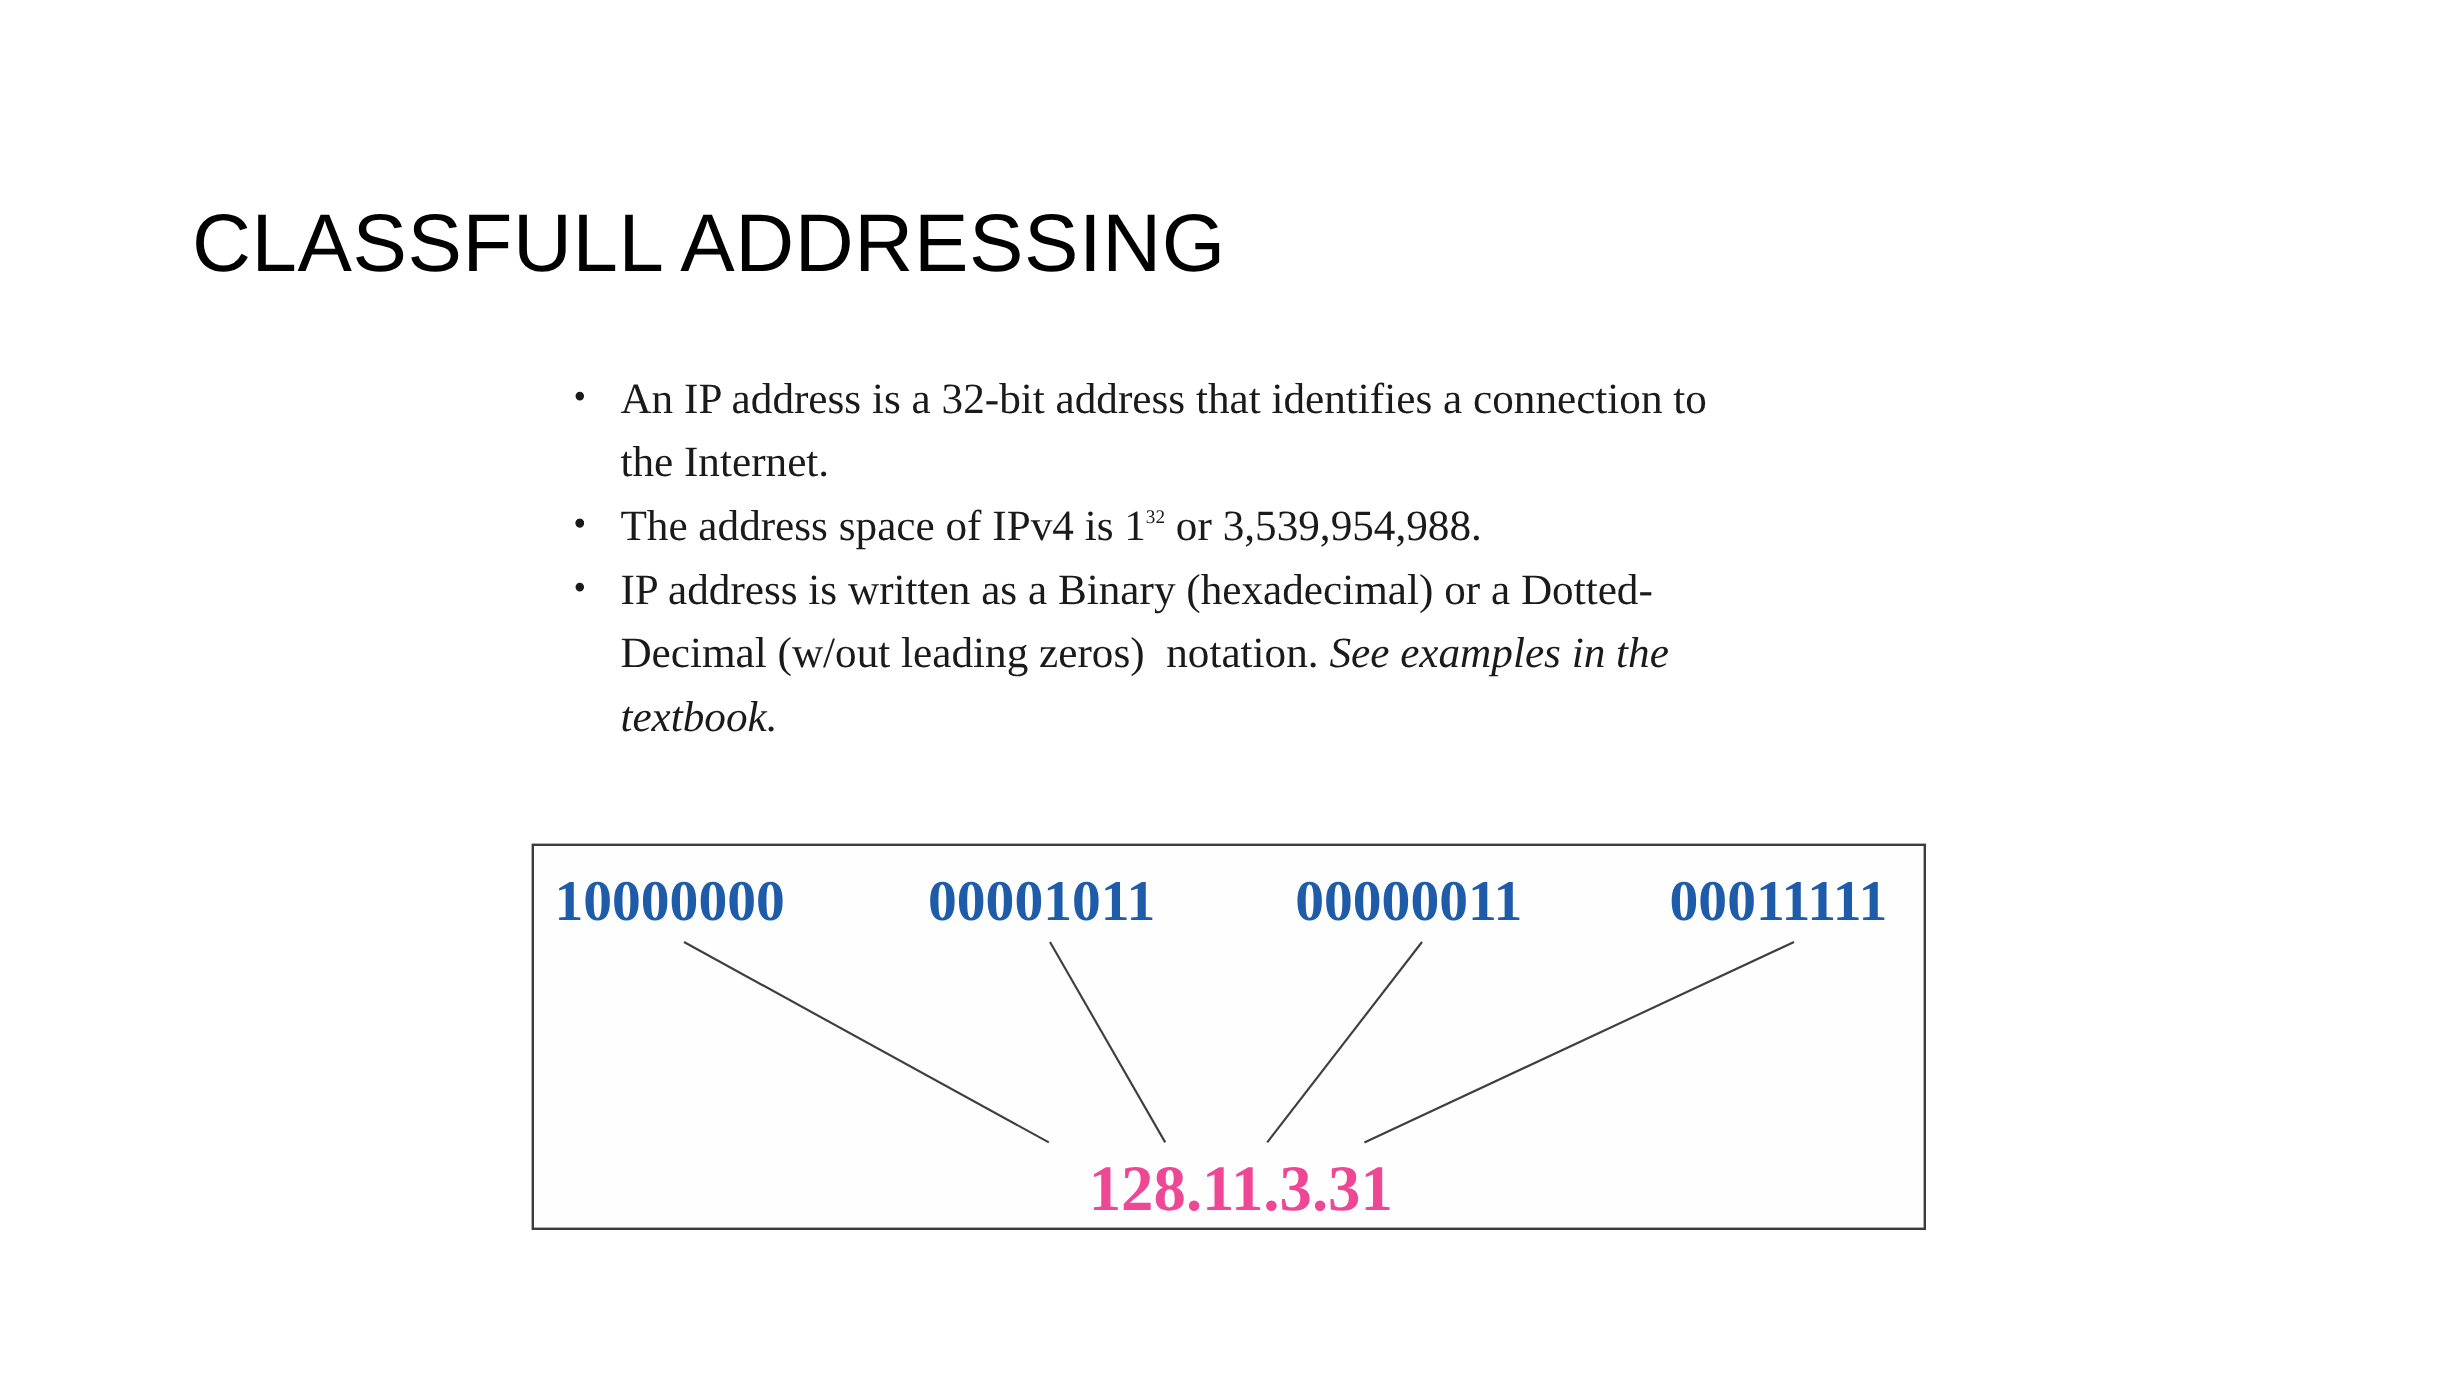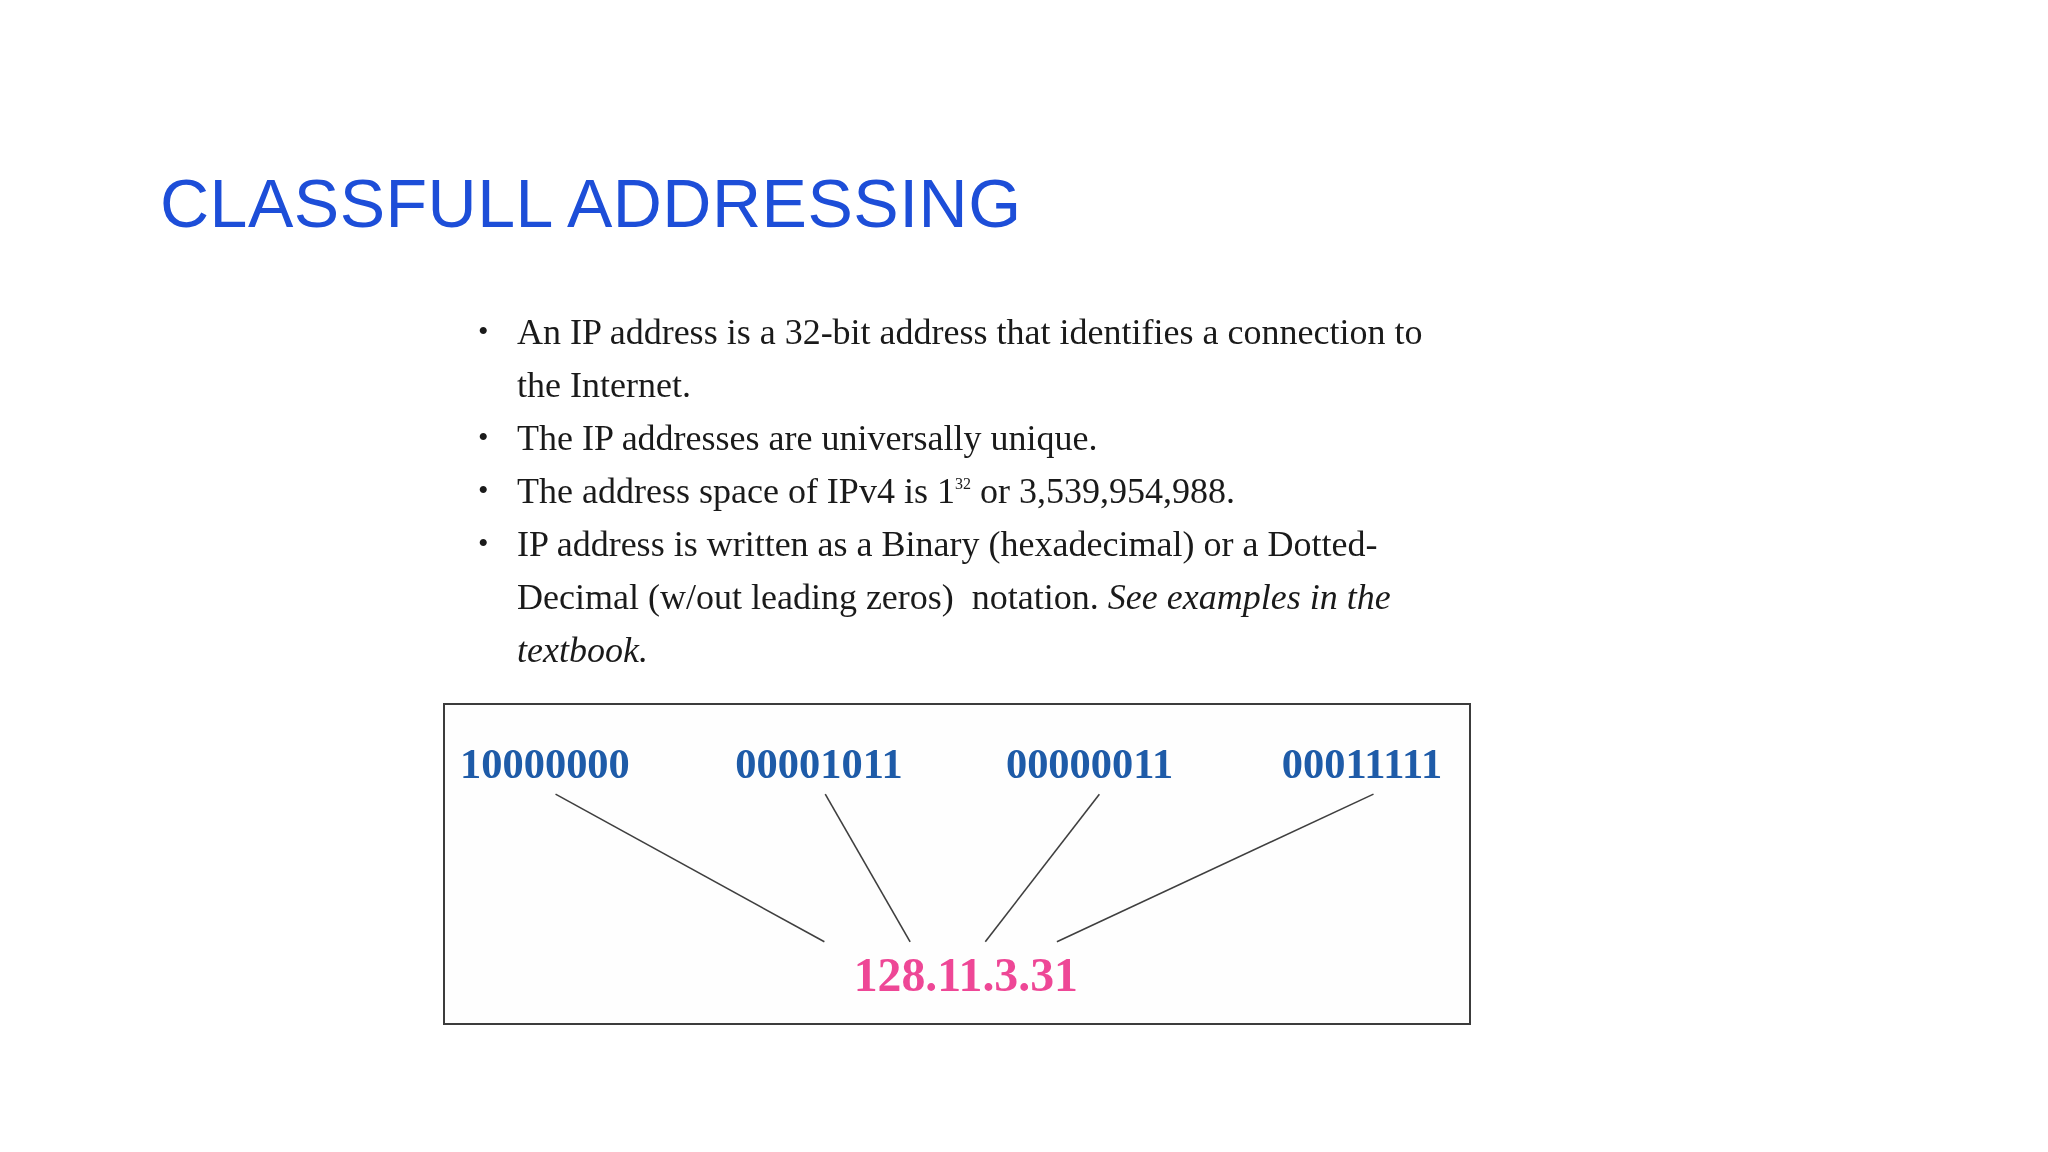--- a/index.html
+++ b/index.html
@@ -17,21 +17,21 @@
     color: #1a1a1a;
   }
   .slide-title {
     position: absolute;
     left: 160px;
     top: 118px;
     font-family: "Liberation Sans", sans-serif;
     font-size: 68px;
     font-weight: 300;
     letter-spacing: 0.5px;
-    color: #1d4ed8;
+    color: #000000;
     white-space: nowrap;
   }
   .bullet-list {
     position: absolute;
     left: 478px;
     top: 306px;
     width: 1100px;
     list-style: none;
     margin: 0;
     padding: 0;
@@ -59,21 +59,21 @@
     vertical-align: 14px;
   }
   .italic-note {
     font-style: italic;
     white-space: pre-wrap;
   }
   .diagram-box {
     position: absolute;
     left: 443px;
     top: 703px;
-    width: 1028px;
+    width: 1162px;
     height: 322px;
     box-sizing: border-box;
     border: 2px solid #3c3c3c;
     background: #fefefe;
   }
   .diagram-svg {
     display: block;
     width: 100%;
     height: 100%;
   }
@@ -98,21 +98,20 @@
   <ul class="bullet-list">
 
     <li class="bullet-item">
       <span class="bullet-marker">•</span>
       <span class="bullet-text">An IP address is a 32-bit address that identifies a connection to
 the Internet.</span>
     </li>
 
     <li class="bullet-item">
       <span class="bullet-marker">•</span>
-      <span class="bullet-text">The IP addresses are universally unique.</span>
     </li>
 
     <li class="bullet-item">
       <span class="bullet-marker">•</span>
       <span class="bullet-text">The address space of IPv4 is 1</span><sup class="bullet-sup">32</sup><span class="bullet-text"> or 3,539,954,988.</span>
     </li>
 
     <li class="bullet-item">
       <span class="bullet-marker">•</span>
       <span class="bullet-text">IP address is written as a Binary (hexadecimal) or a Dotted-

